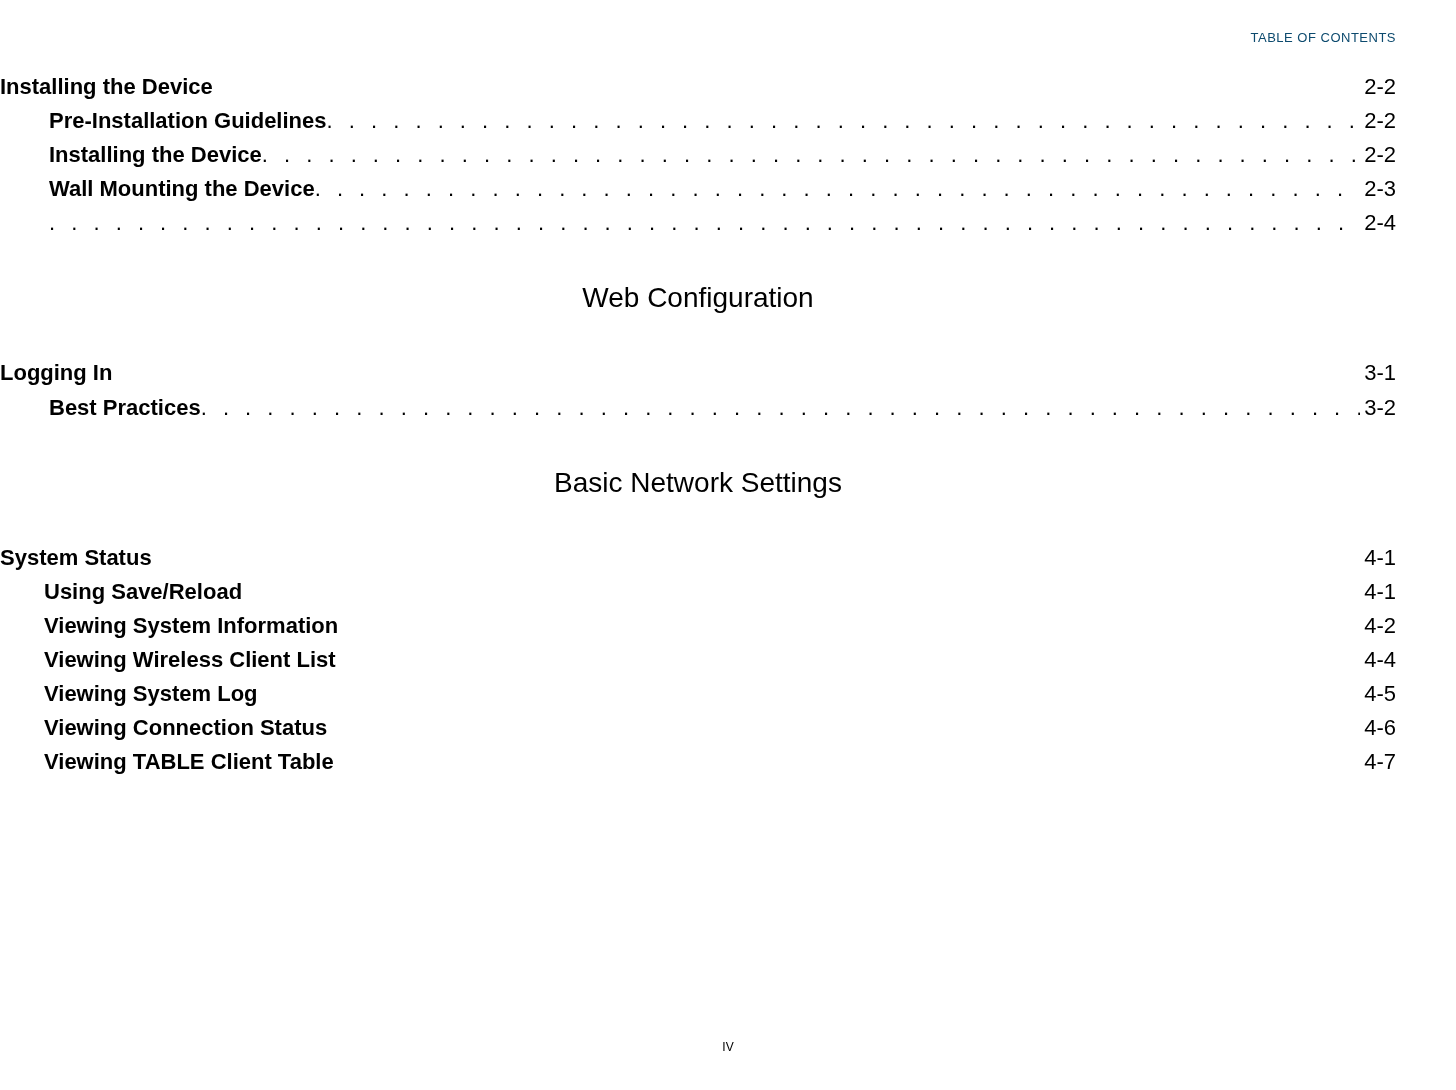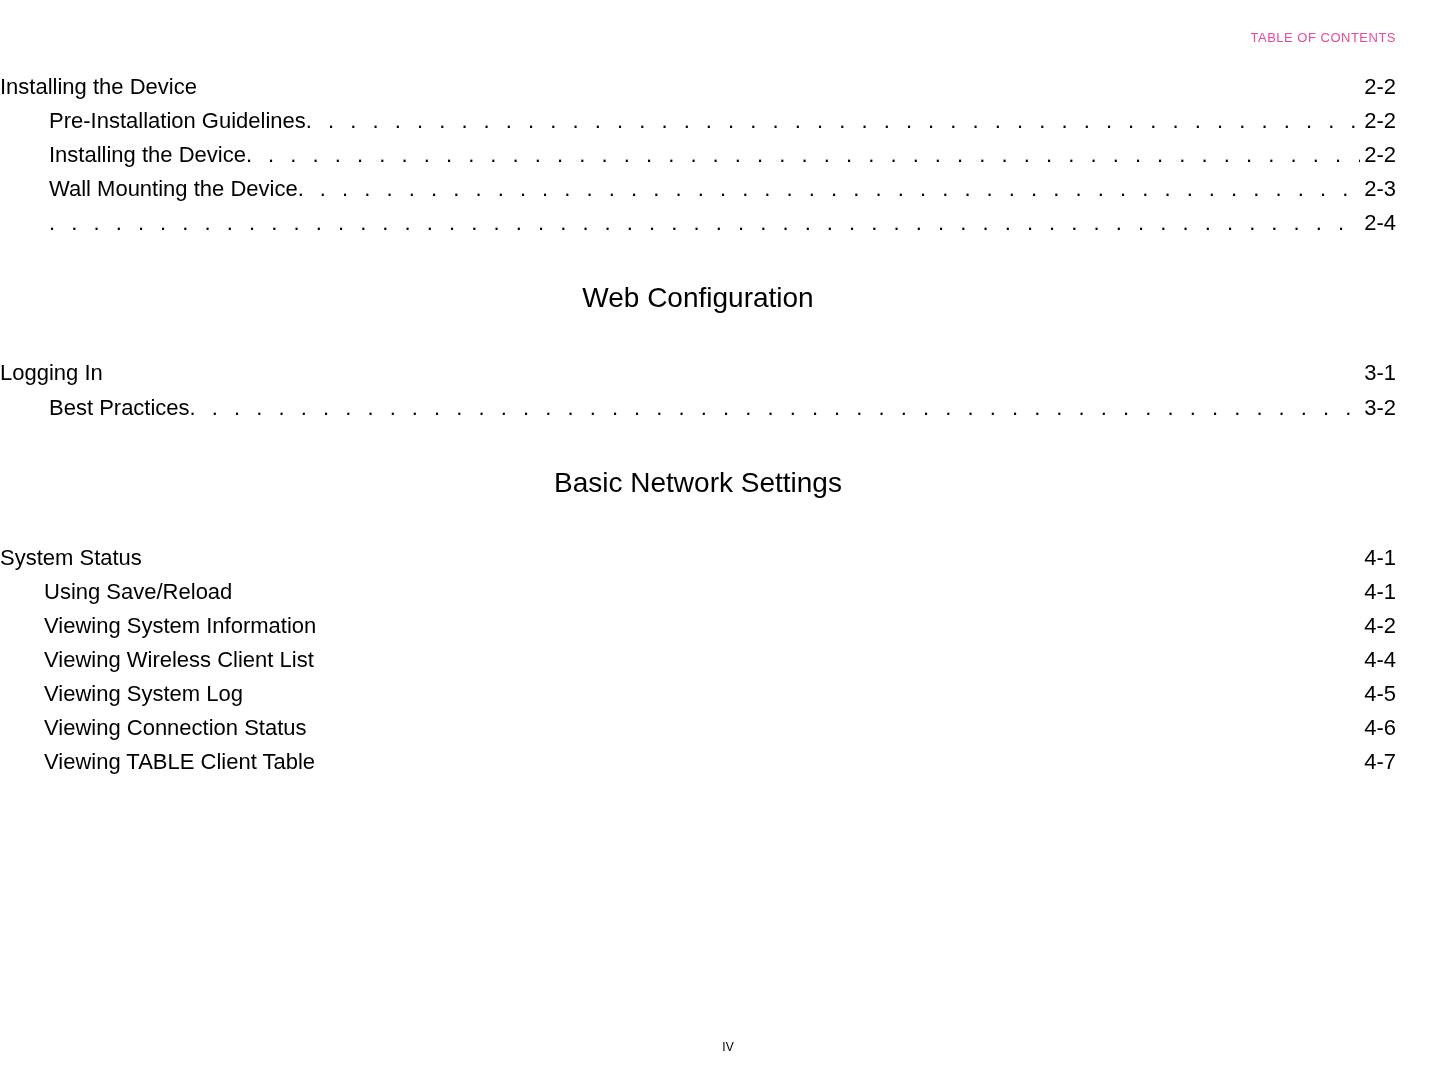--- a/index.html
+++ b/index.html
@@ -16,21 +16,21 @@
       position: relative;
       padding: 30px 60px 50px 0;
     }
     .header-label {
       position: absolute;
       top: 30px;
       right: 60px;
       font-size: 13px;
       font-variant: small-caps;
       letter-spacing: 0.5px;
-      color: #ec4899;
+      color: #0c4a6e;
     }
     .content-area {
       margin-top: 40px;
       padding-left: 0;
     }
     .section-title {
       text-align: center;
       font-size: 28px;
       font-weight: normal;
       margin: 42px 0 42px 0;
@@ -46,20 +46,21 @@
       padding-left: 0;
     }
     .toc-line.level2 {
       padding-left: 49px;
     }
     .toc-line.level2b {
       padding-left: 44px;
     }
     .toc-title {
       flex: 0 0 auto;
+      font-weight: bold;
     }
     .toc-dots {
       flex: 1 1 auto;
       overflow: hidden;
       letter-spacing: 5px;
       color: #000;
     }
     .toc-dots::before {
       content: " . . . . . . . . . . . . . . . . . . . . . . . . . . . . . . . . . . . . . . . . . . . . . . . . . . . . . . . . . . . . . . . . . . . . . . . . . . . . . . . . . . . . . . . . . . . . . . . . . . . . . . . . . .";
     }

